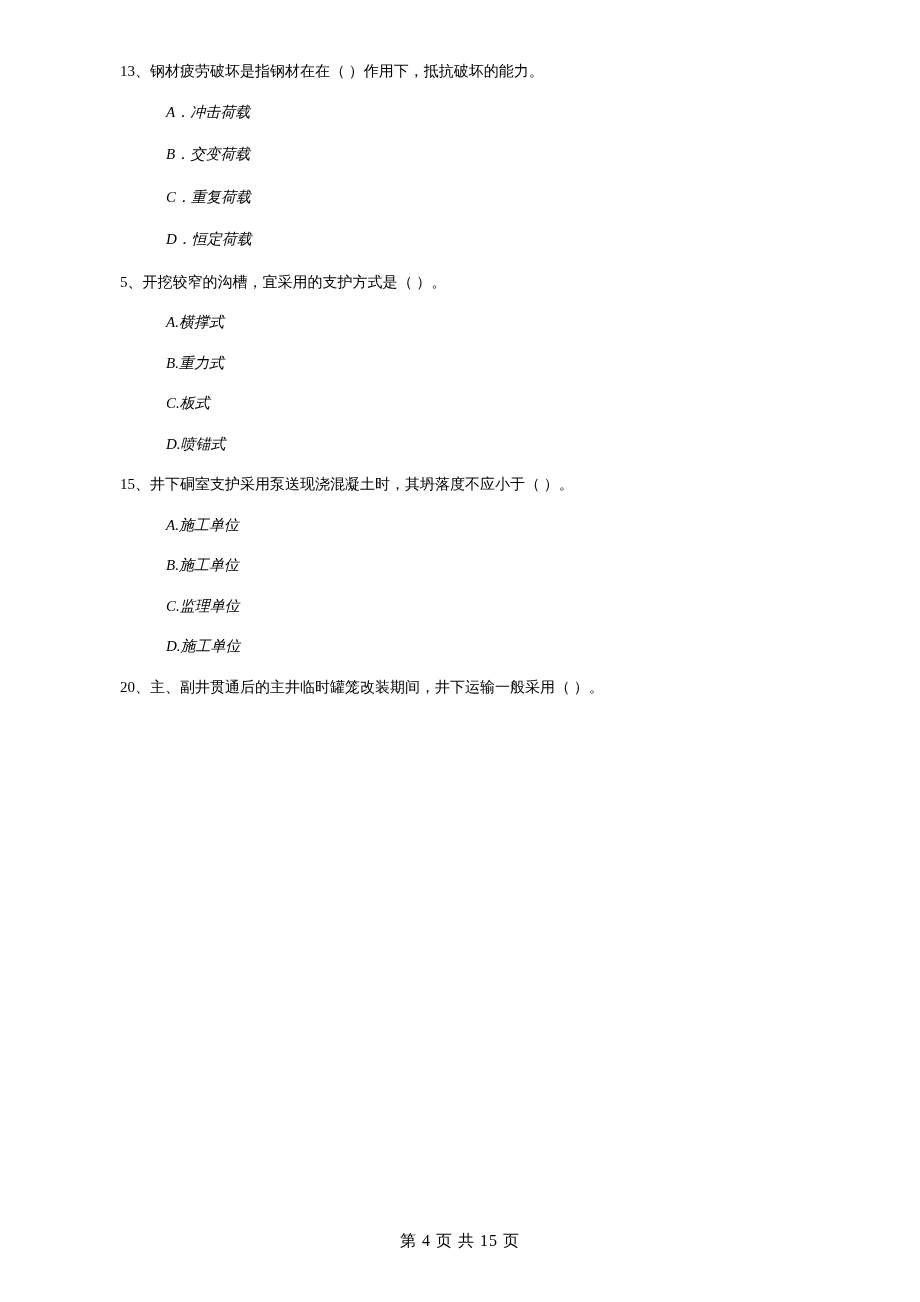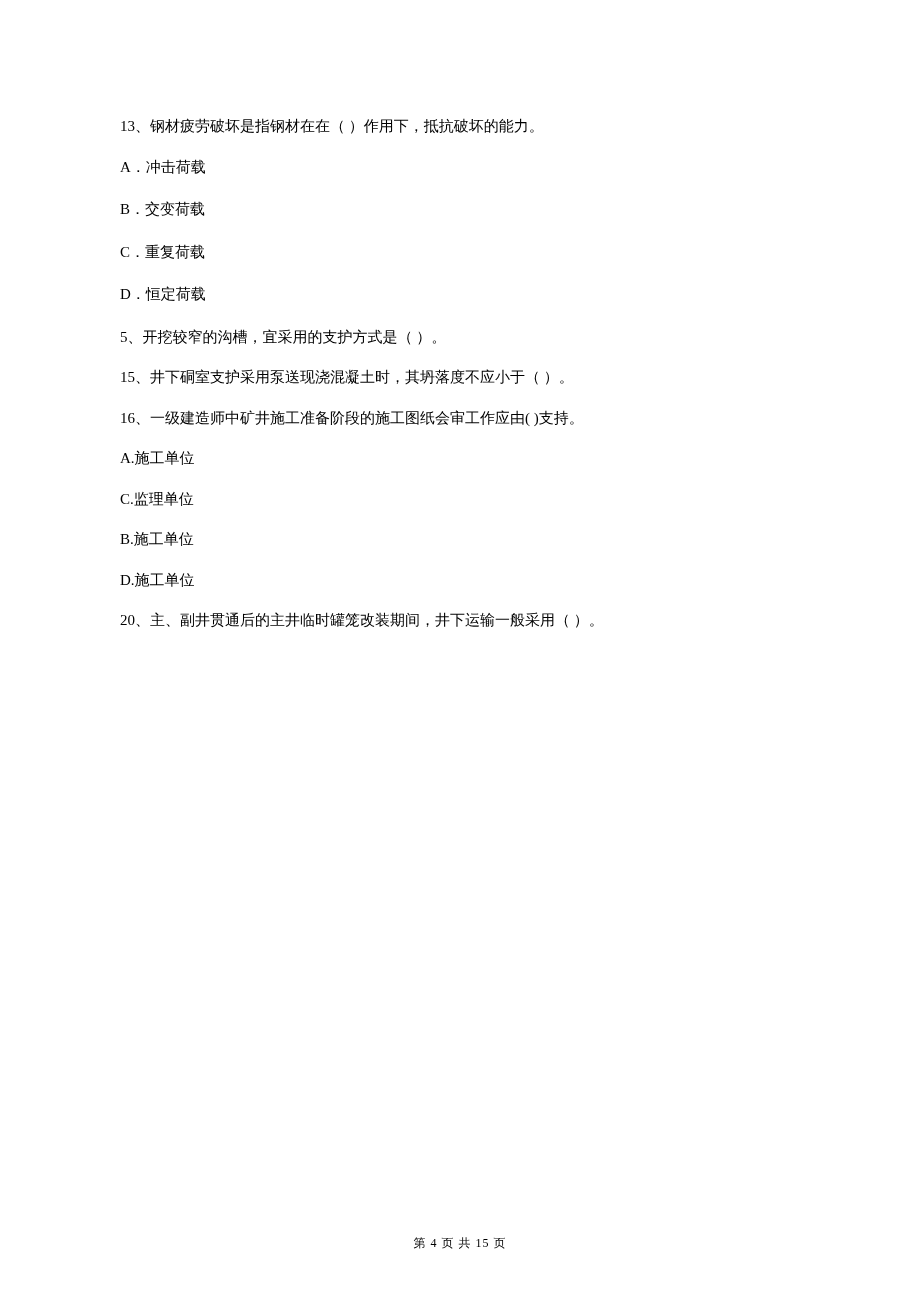--- a/index.html
+++ b/index.html
@@ -7,45 +7,47 @@
     padding: 0;
     background: #ffffff;
     font-family: "SimSun", "宋体", serif;
     color: #000000;
   }
   .page {
     width: 920px;
     height: 1298px;
     position: relative;
     box-sizing: border-box;
-    padding: 115px 120px 0 120px;
+    padding: 60px 120px 0 120px;
   }
   .question {
     margin-bottom: 10px;
   }
   .q-stem {
     font-size: 15px;
     line-height: 1.5;
     margin: 0 0 18px 0;
   }
   .options {
+    margin-left: 46px;
+    font-style: italic;
   }
   .opt {
     font-size: 15px;
     line-height: 1.5;
     margin: 0 0 18px 0;
   }
   .q13 .opt { margin-bottom: 20px; }
   .footer {
     position: absolute;
     bottom: 46px;
     left: 0;
     width: 100%;
     text-align: center;
-    font-size: 12px;
+    font-size: 16px;
     letter-spacing: 1px;
   }
 </style>
 </head>
 <body>
 
 <div class="page">
 
   <div class="question q13">
     <p class="q-stem">
@@ -56,36 +58,39 @@
       <p class="opt">B．交变荷载</p>
       <p class="opt">C．重复荷载</p>
       <p class="opt">D．恒定荷载</p>
     </div>
   </div>
 
   <div class="question">
     <p class="q-stem">
       <span>5、</span><span>开挖较窄的沟槽，宜采用的支护方式是（    ）。</span>
     </p>
+    <div class="options">
+      <p class="opt">A.横撑式</p>
+      <p class="opt">B.重力式</p>
+      <p class="opt">C.板式</p>
+      <p class="opt">D.喷锚式</p>
+    </div>
   </div>
 
   <div class="question">
     <p class="q-stem">
       <span>15、</span><span>井下硐室支护采用泵送现浇混凝土时，其坍落度不应小于（    ）。</span>
     </p>
   </div>
 
   <div class="question">
-    <p class="q-stem">
-      <span>16、</span><span>一级建造师中矿井施工准备阶段的施工图纸会审工作应由(    )支持。</span>
-    </p>
     <div class="options">
       <p class="opt">A.施工单位</p>
+      <p class="opt">B.施工单位</p>
       <p class="opt">C.监理单位</p>
-      <p class="opt">B.施工单位</p>
       <p class="opt">D.施工单位</p>
     </div>
   </div>
 
   <div class="question">
     <p class="q-stem">
       <span>20、</span><span>主、副井贯通后的主井临时罐笼改装期间，井下运输一般采用（    ）。</span>
     </p>
   </div>
 

